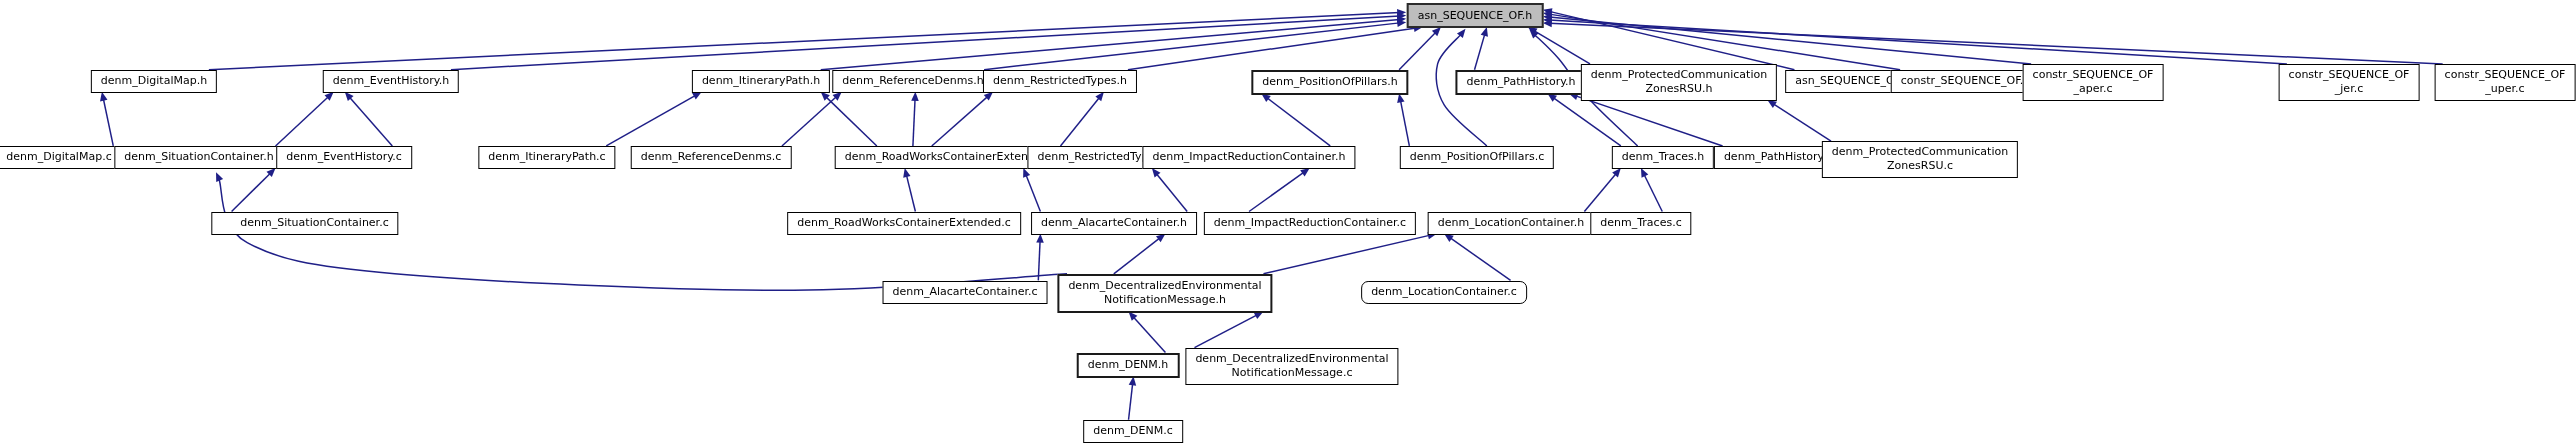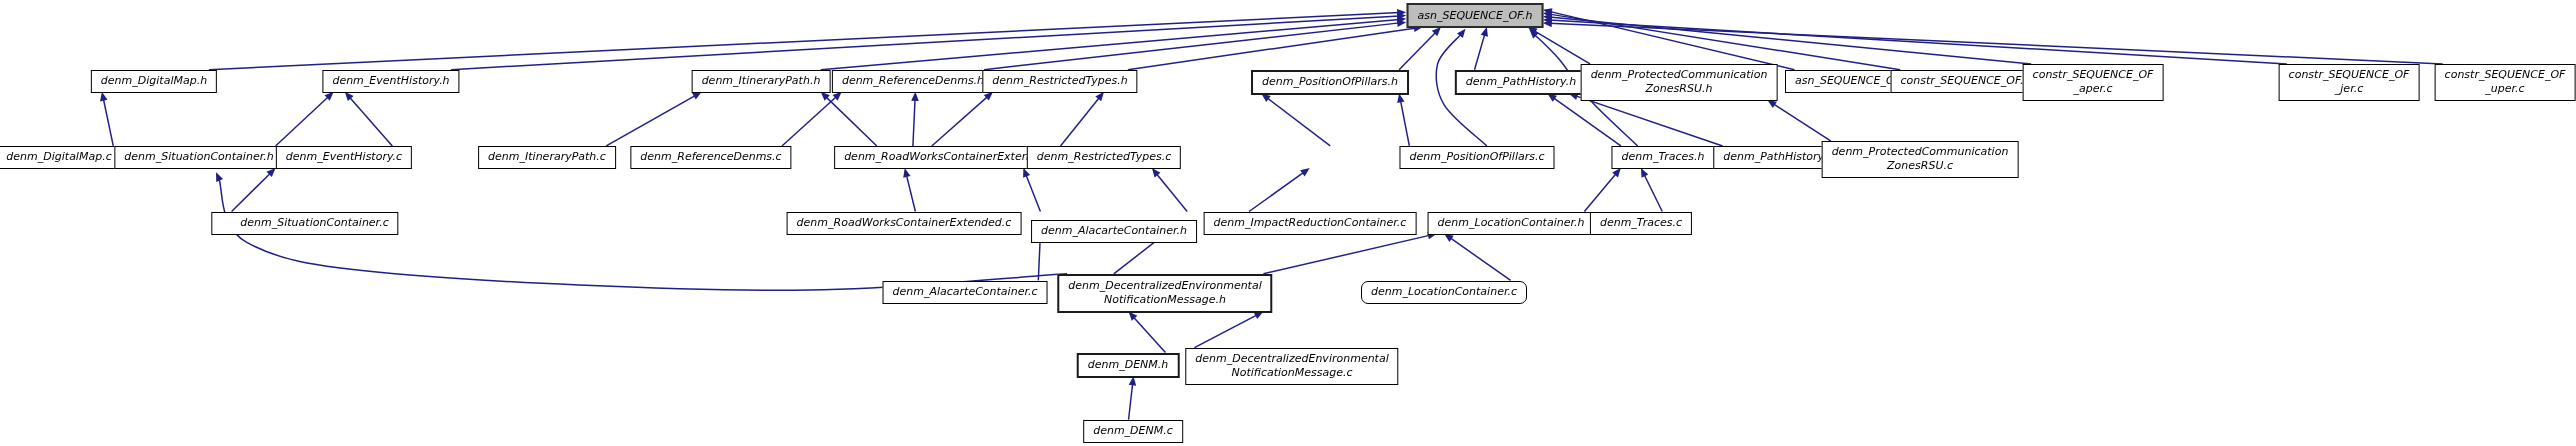--- a/index.html
+++ b/index.html
@@ -1,17 +1,17 @@
 <!DOCTYPE html>
 <html style="font-size:13px"><head>
 <meta charset="utf-8">
 <style>
   html,body{margin:0;padding:0;background:#ffffff;}
   #canvas{position:relative;width:2576px;height:446px;background:#ffffff;overflow:hidden;
-          font-family:"DejaVu Sans","Liberation Sans",sans-serif;font-style:italic;}
+          font-family:"DejaVu Sans","Liberation Sans",sans-serif;}
   #edges{position:absolute;left:0;top:0;width:2576px;height:446px;}
   .node{position:absolute;transform:translateX(-50%);box-sizing:border-box;
         background:#ffffff;border:1.3px solid #000000;color:#000000;
         font-size:11px;line-height:14px;padding:3.3px 9px;white-space:pre-line;
         text-align:center;cursor:pointer;}
   .node.bold{border-width:2.1px;border-color:#1a1a1a;}
   .node.root{background:#bdbdbd;border-width:2.1px;border-color:#2b2b2b;}
   .edge{fill:none;stroke-width:1.8px;}
 </style>
 </head>
@@ -127,28 +127,29 @@
 _jer.c</div>
     <div class="node" style="left: 2505px; top: 64px;">constr_SEQUENCE_OF
 _uper.c</div>
     <div class="node" style="left: 59px; top: 146px;">denm_DigitalMap.c</div>
     <div class="node" style="left: 199px; top: 146px;">denm_SituationContainer.h</div>
     <div class="node" style="left: 344px; top: 146px;">denm_EventHistory.c</div>
     <div class="node" style="left: 547px; top: 146px;">denm_ItineraryPath.c</div>
     <div class="node" style="left: 711px; top: 146px;">denm_ReferenceDenms.c</div>
     <div class="node" style="left: 915px; top: 146px; margin-left: 37px;">denm_RoadWorksContainerExtended.h</div>
     <div class="node" style="left: 1104px; top: 146px;">denm_RestrictedTypes.c</div>
+    <div class="node" style="left: 1249px; top: 146px;">denm_ImpactReductionContainer.h</div>
     <div class="node" style="left: 1477px; top: 146px;">denm_PositionOfPillars.c</div>
     <div class="node" style="left: 1663px; top: 146px;">denm_Traces.h</div>
     <div class="node" style="left: 1778px; top: 146px;">denm_PathHistory.c</div>
     <div class="node" style="left: 1920px; top: 141px;">denm_ProtectedCommunication
 ZonesRSU.c</div>
     <div class="node" style="left: 305px; top: 212px; padding-left: 28px;">denm_SituationContainer.c</div>
     <div class="node" style="left: 904px; top: 212px;">denm_RoadWorksContainerExtended.c</div>
-    <div class="node" style="left: 1114px; top: 220px; text-align: center;">denm_AlacarteContainer.h</div>
+    <div class="node" style="left: 1114px; top: 212px; text-align: center;">denm_AlacarteContainer.h</div>
     <div class="node" style="left: 1310px; top: 212px;">denm_ImpactReductionContainer.c</div>
     <div class="node" style="left: 1511px; top: 212px;">denm_LocationContainer.h</div>
     <div class="node" style="left: 1641px; top: 212px;">denm_Traces.c</div>
     <div class="node" style="left: 965px; top: 281px;">denm_AlacarteContainer.c</div>
     <div class="node bold" style="left: 1165px; top: 274px;">denm_DecentralizedEnvironmental
 NotificationMessage.h</div>
     <div class="node" style="left: 1444px; top: 281px; border-radius: 7px;">denm_LocationContainer.c</div>
     <div class="node bold" style="left: 1128px; top: 353px;">denm_DENM.h</div>
     <div class="node" style="left: 1292px; top: 348px;">denm_DecentralizedEnvironmental
 NotificationMessage.c</div>

